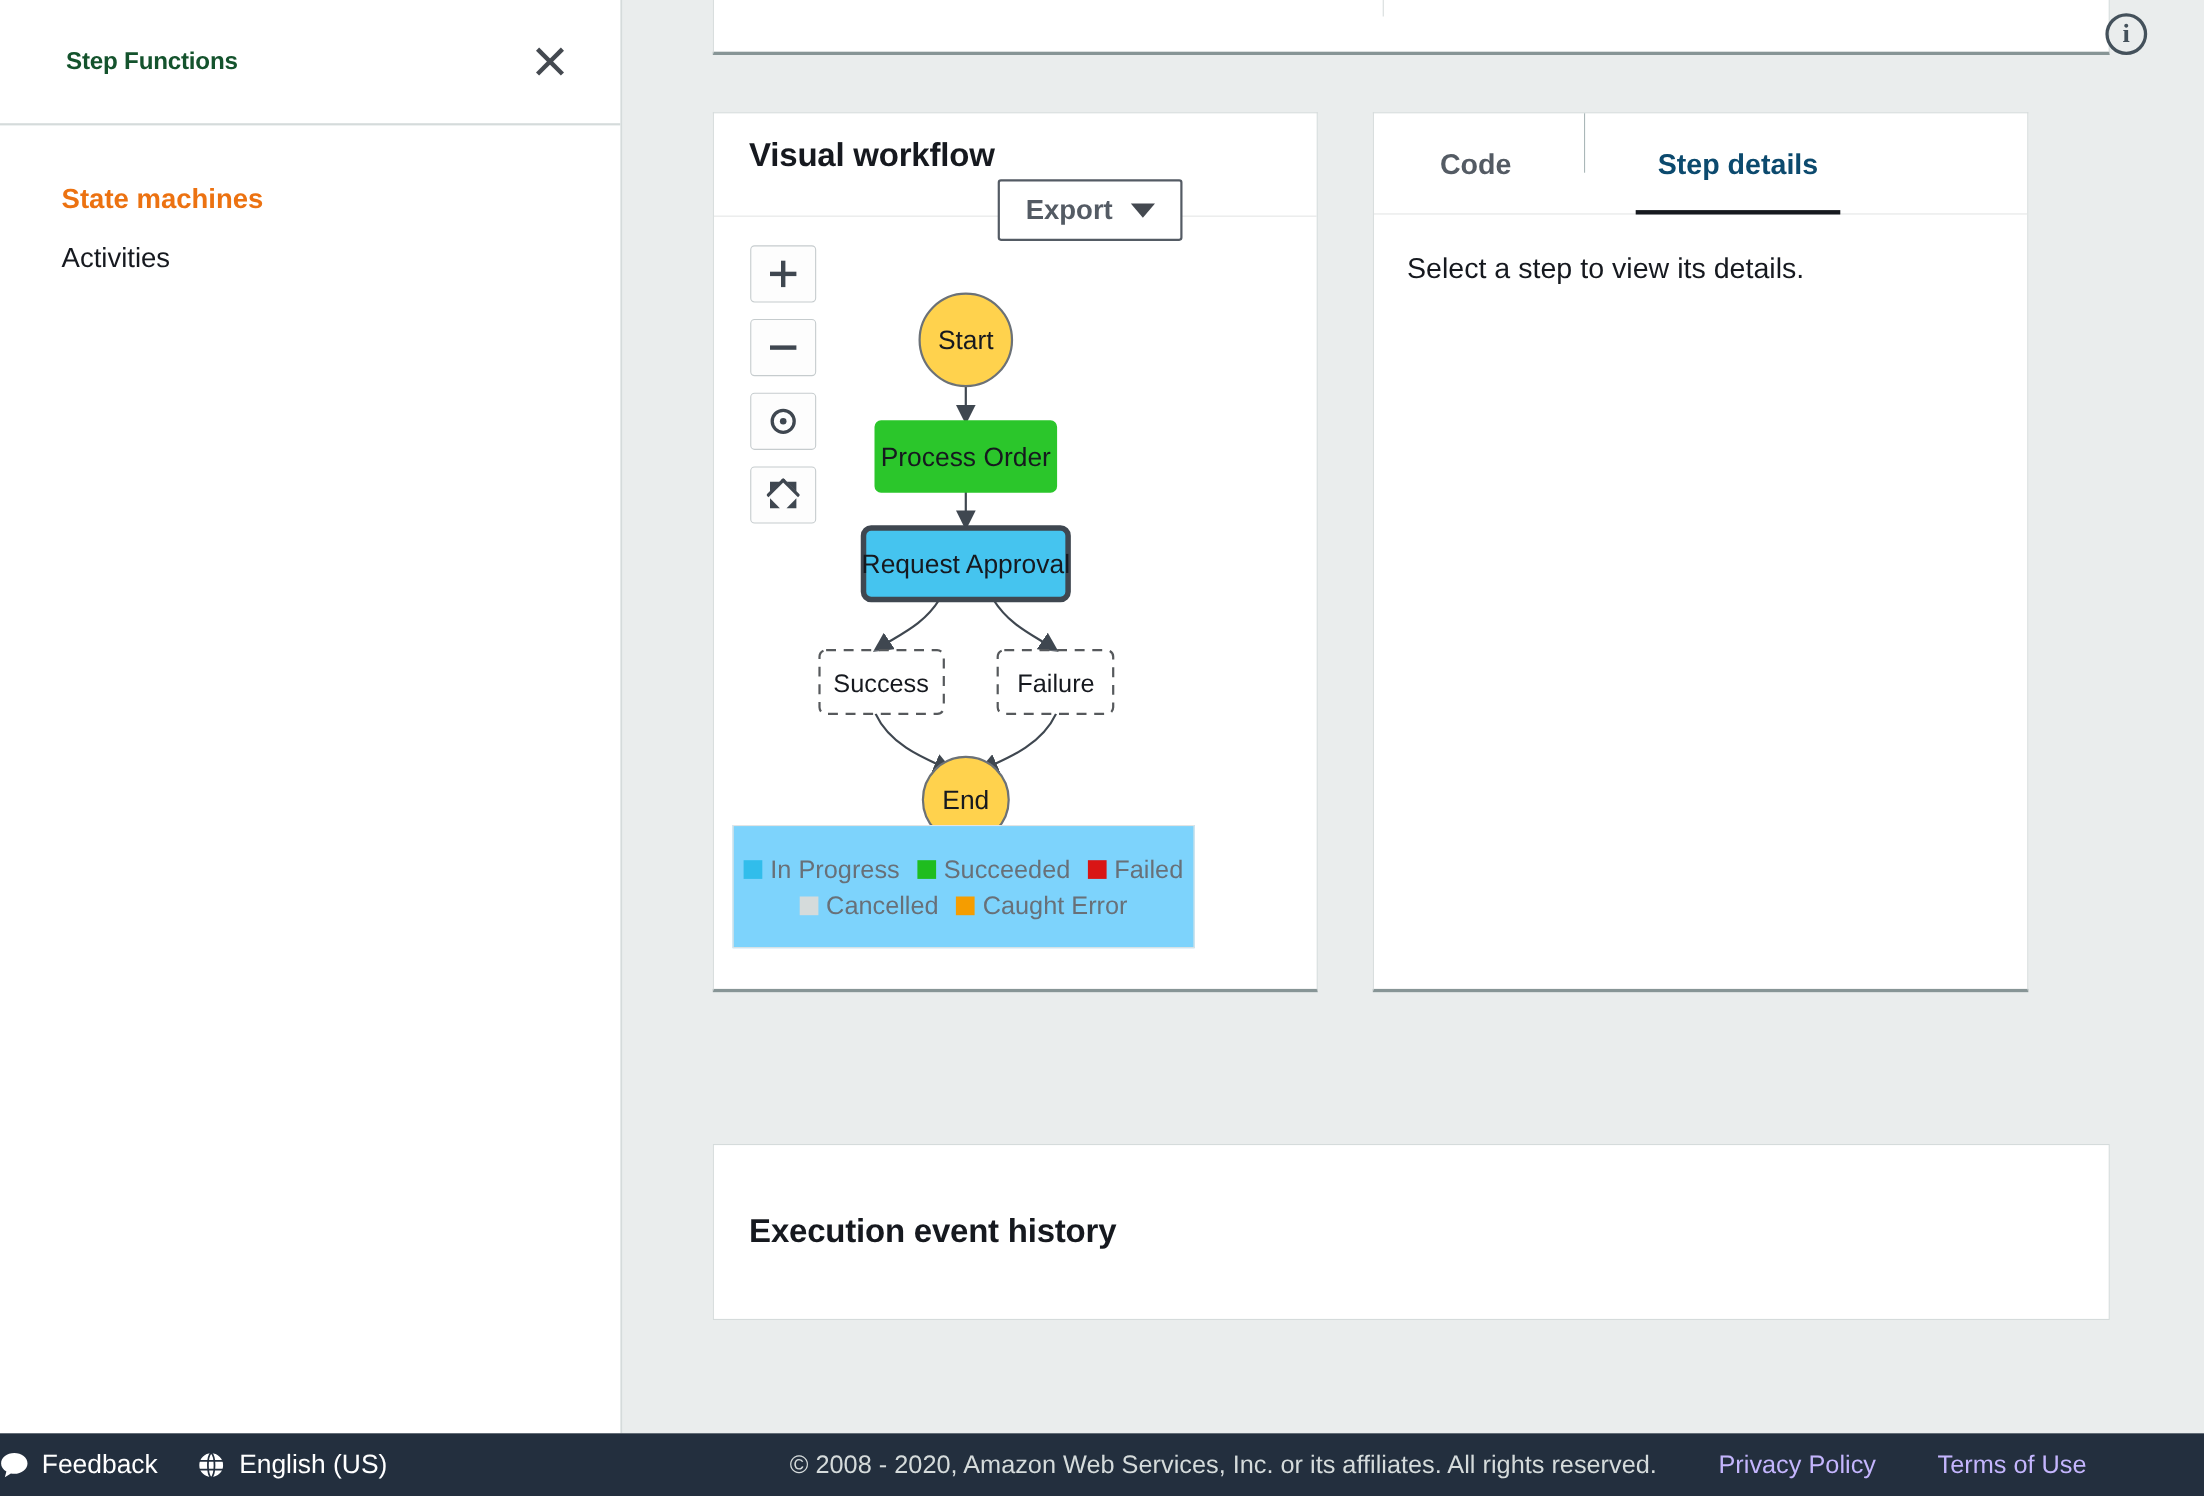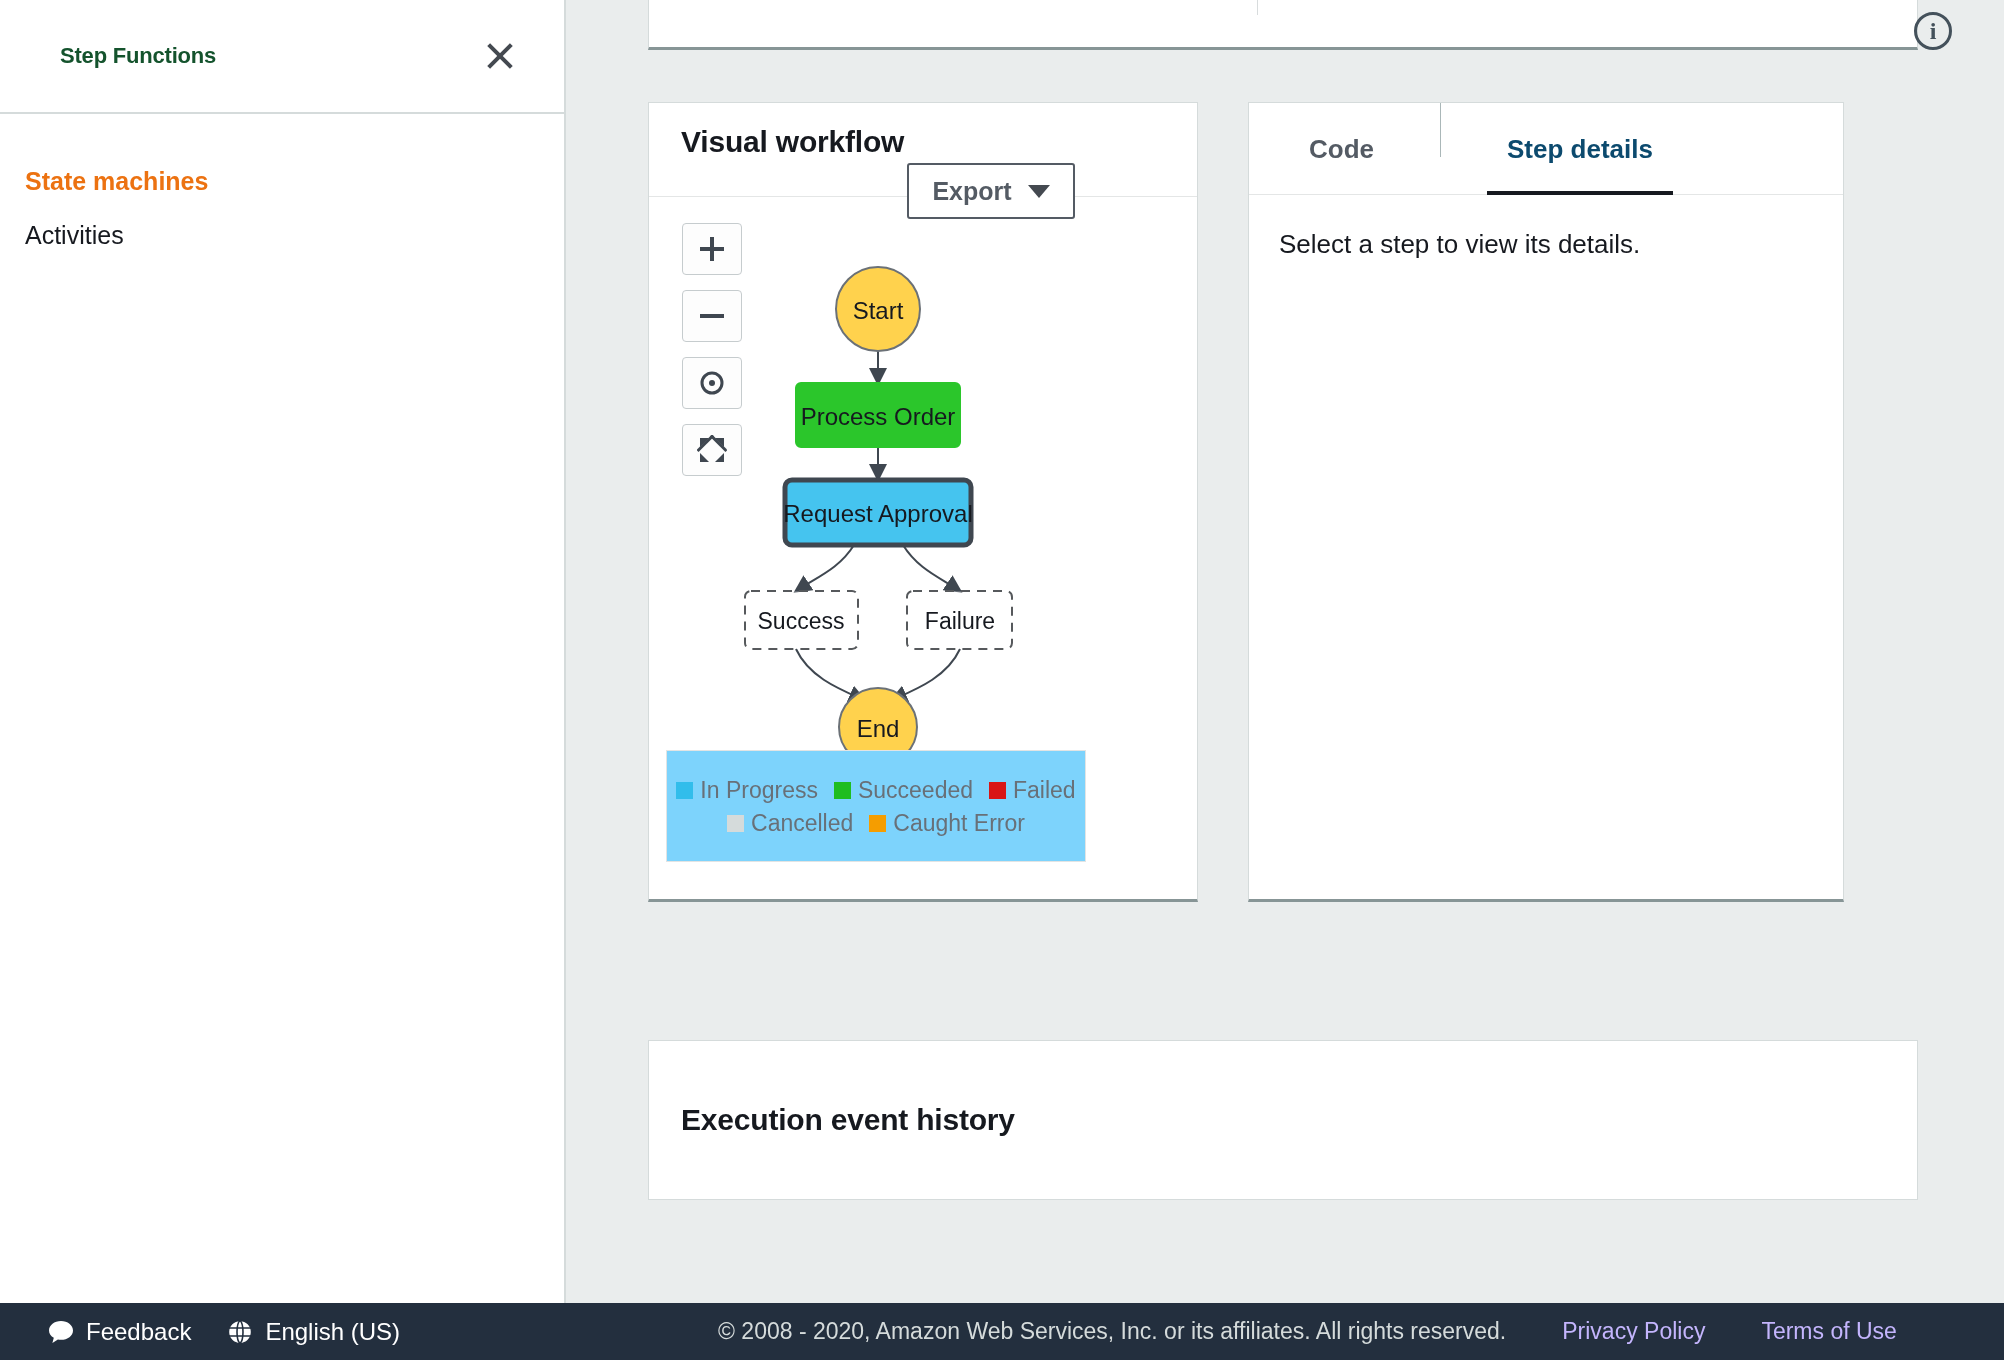--- a/index.html
+++ b/index.html
@@ -52,21 +52,21 @@
     left: 2px; top: 16px;
     width: 32px; height: 4px;
     background: #444950;
   }
   #sidebar-close::before { transform: rotate(45deg); }
   #sidebar-close::after  { transform: rotate(-45deg); }
 
   #sidebar-nav { padding-top: 40px; }
   .nav-item {
     font-size: 25px;
-    padding: 9px 25px;
+    padding: 9px 56px;
     color: #16191f;
     cursor: pointer;
     line-height: 1.45;
   }
   .nav-item.active {
     color: #ec7211;
     font-weight: bold;
   }
 
   
@@ -322,21 +322,20 @@
     height: 57px;
     background: #232f3e;
     display: flex;
     align-items: center;
     box-sizing: border-box;
   }
   #footer-left {
     display: flex;
     align-items: center;
     gap: 36px;
-    padding-left: 48px;
     justify-content: center;
   }
   .footer-link {
     display: flex;
     align-items: center;
     gap: 12px;
     color: #ffffff;
     font-size: 24px;
     cursor: pointer;
     white-space: nowrap;

